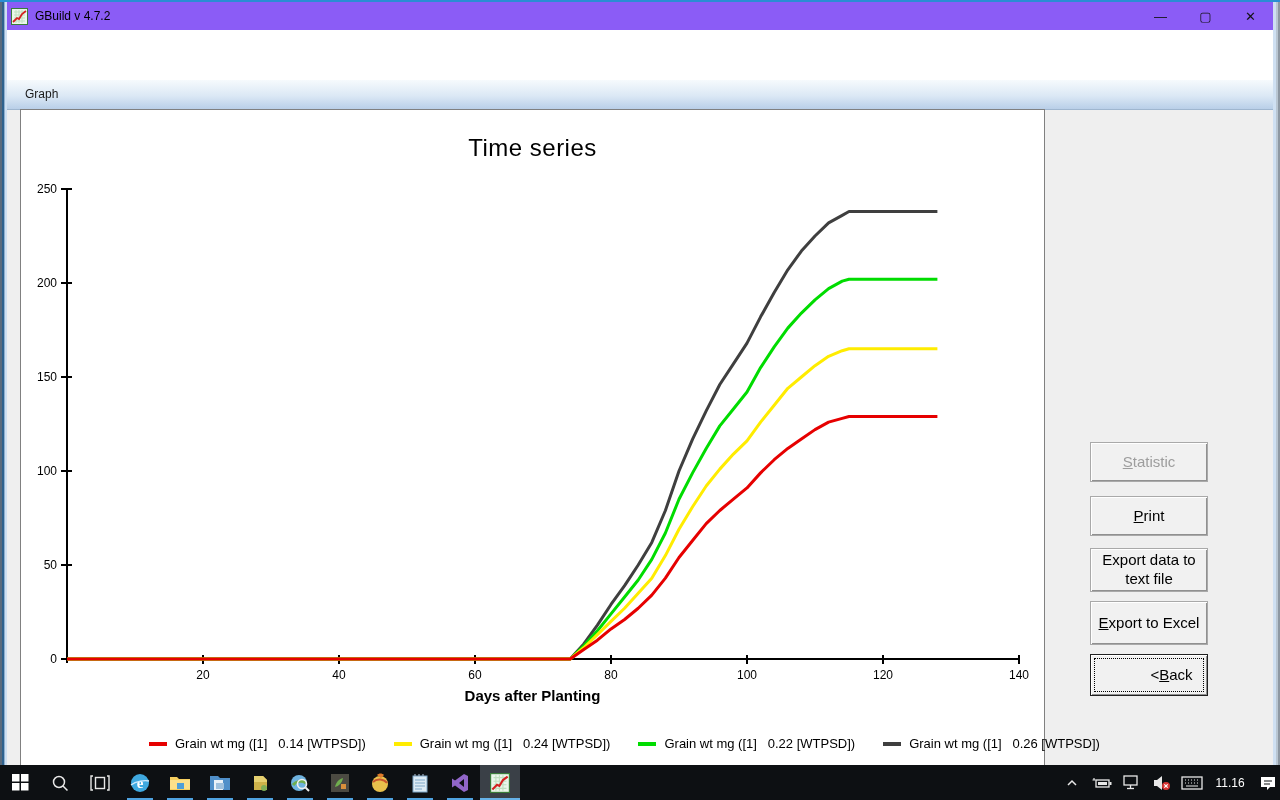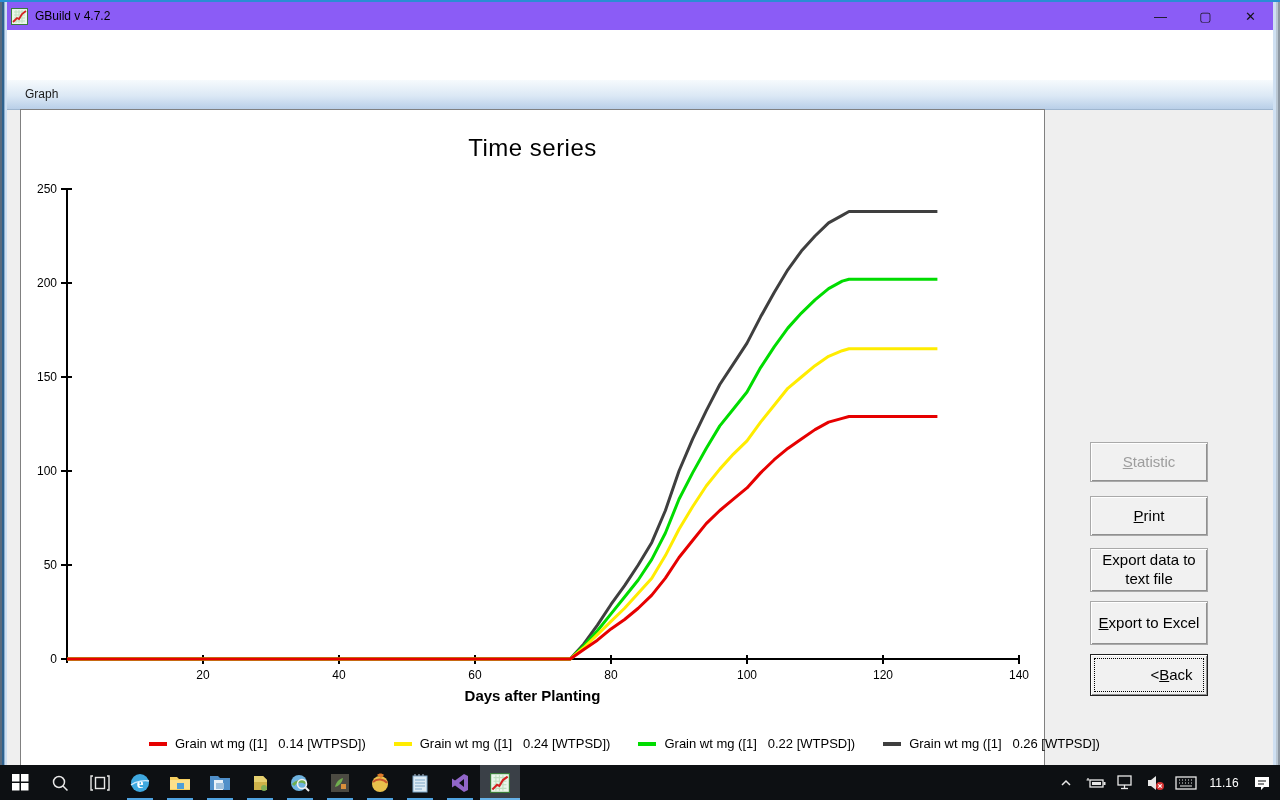--- a/index.html
+++ b/index.html
@@ -68,21 +68,21 @@
 
   
   .taskbar { position:absolute; left:0; top:765px; width:1280px; height:35px; background:#0d1013;
     display:flex; align-items:stretch; }
   .tb-btn { width:40px; display:flex; align-items:center; justify-content:center; position:relative; }
   .tb-btn.running::after { content:""; position:absolute; left:7px; right:7px; bottom:0;
     height:2px; background:#4fa3e0; }
   .tb-btn.active { background:#3a4047; }
   .tb-btn.active::after { content:""; position:absolute; left:0; right:0; bottom:0;
     height:2px; background:#66b2e8; }
-  .tray { margin-left:auto; display:flex; align-items:center; gap:6px; padding-right:6px; }
+  .tray { margin-left:auto; display:flex; align-items:center; gap:6px; }
   .tray-item { display:flex; align-items:center; justify-content:center; width:24px; height:35px; }
   .tray-time { font-size:12px; color:#fff; width:40px; text-align:center; }
 </style>
 </head>
 <body>
 
 <div class="window">
   <div class="top-accent"></div>
   <div class="edge-left"></div>
   <div class="edge-right"></div>

